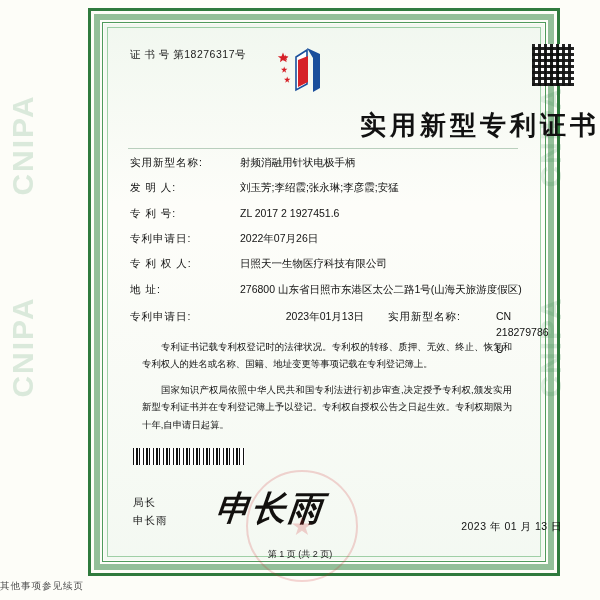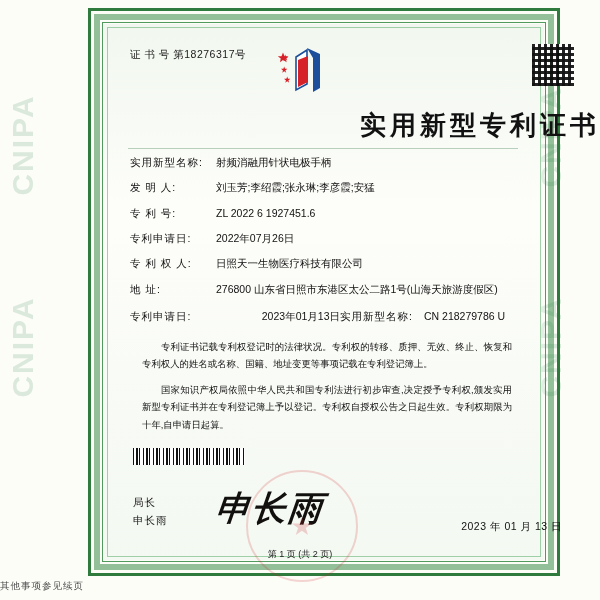--- a/index.html
+++ b/index.html
@@ -145,20 +145,21 @@
     top: 154px;
     width: 392px;
     font-size: 10.5px;
     color: #111;
   }
   .row {
     display: flex;
     align-items: baseline;
     margin-bottom: 9px;
     line-height: 1.55;
+    gap: 24px;
   }
   .row .label {
     width: 86px;
     flex: 0 0 86px;
     letter-spacing: 1px;
     white-space: nowrap;
   }
   .row .value {
     flex: 1 1 auto;
   }
@@ -307,21 +308,21 @@
       <div class="value">射频消融用针状电极手柄</div>
     </div>
 
     <div class="row">
       <div class="label">发 明 人:</div>
       <div class="value">刘玉芳;李绍霞;张永琳;李彦霞;安猛</div>
     </div>
 
     <div class="row">
       <div class="label">专 利 号:</div>
-      <div class="value">ZL 2022 6 1927451.6</div>
+      <div class="value">ZL 2017 2 1927451.6</div>
     </div>
 
     <div class="row">
       <div class="label">专利申请日:</div>
       <div class="value">2022年07月26日</div>
     </div>
 
     <div class="row">
       <div class="label">专 利 权 人:</div>
       <div class="value">日照天一生物医疗科技有限公司</div>

